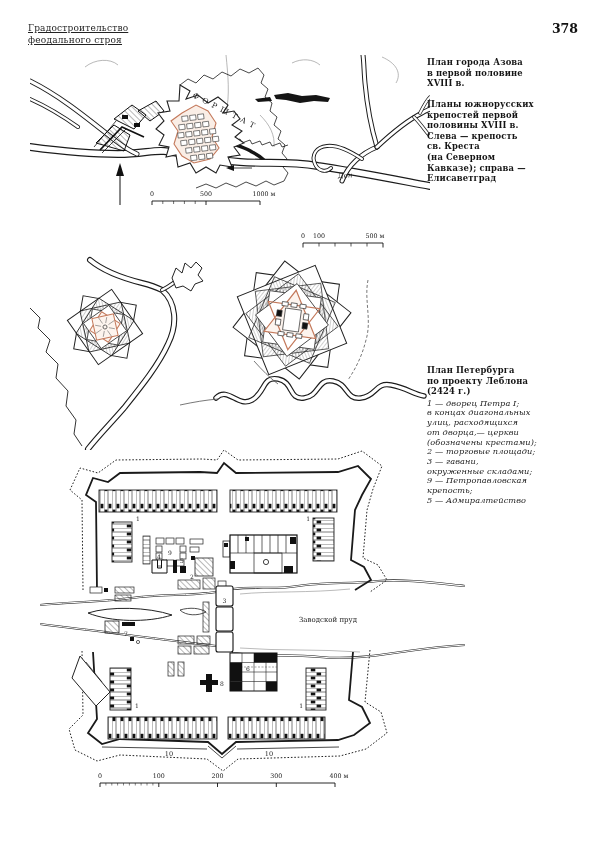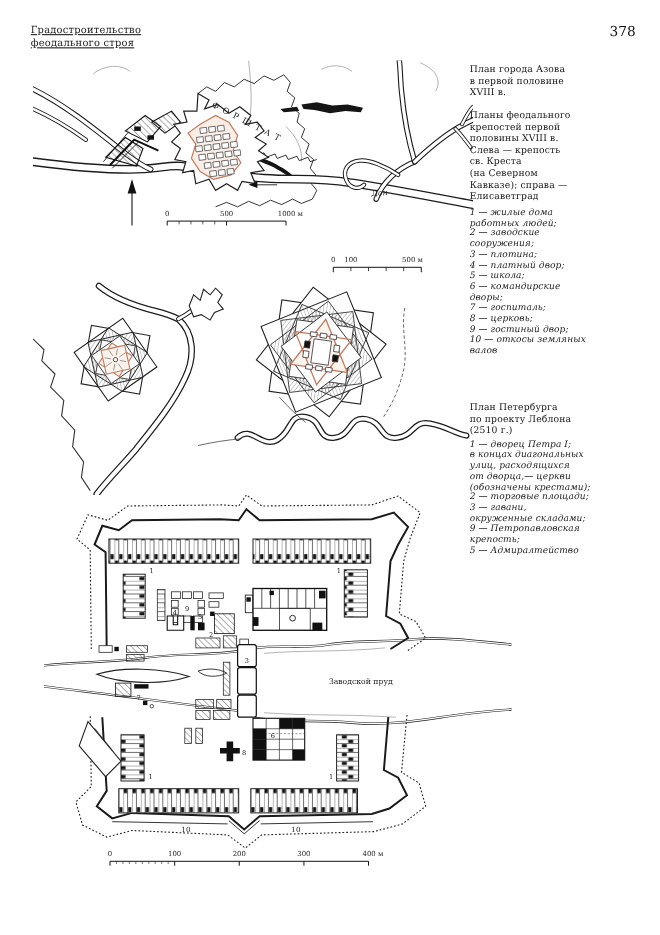--- a/index.html
+++ b/index.html
@@ -5,25 +5,25 @@
   html,body{margin:0;padding:0;}
   body{
     width:600px;height:850px;position:relative;background:#ffffff;
     font-family:"DejaVu Serif", serif;color:#1a1a1a;overflow:hidden;
   }
   .running-title{
     position:absolute;left:28px;top:22px;font-size:9px;line-height:12px;
     white-space:pre-line;letter-spacing:.2px;color:#222;text-decoration:underline;
   }
   .page-number{
-    position:absolute;right:22px;top:21px;font-size:12.5px;font-weight:normal;color:#111;text-align:center;
+    position:absolute;right:22px;top:21px;font-size:12.5px;font-weight:bold;color:#111;text-align:center;
   }
   .caption{position:absolute;left:427px;width:162px;}
   .caption-title{
-    font-size:8.4px;font-weight:normal;line-height:10.6px;white-space:pre-line;color:#151515;
+    font-size:8.4px;font-weight:bold;line-height:10.6px;white-space:pre-line;color:#151515;
     letter-spacing:.15px;
   }
   .caption-legend{
     font-size:8.2px;font-style:italic;line-height:9.7px;white-space:pre-line;color:#1c1c1c;
     margin-top:2px;letter-spacing:.1px;
   }
   #cap-azov{top:57px;}
   #cap-forts{top:99px;}
   #cap-ekb{top:186px;}
   #cap-spb{top:365px;}
@@ -439,49 +439,35 @@
     <text class="maplabel" x="299" y="338" text-anchor="middle" stroke="none">400 м</text>
   </g>
 </svg>
 
 <div id="cap-azov" class="caption">
   <div class="caption-title">План города Азова
 в первой половине
 XVIII в.</div>
 </div>
 <div id="cap-forts" class="caption">
-  <div class="caption-title">Планы феодального
+  <div class="caption-title">Планы южнорусских
 крепостей первой
 половины XVIII в.
 Слева — крепость
 св. Креста
 (на Северном
 Кавказе); справа —
 Елисаветград</div>
 </div>
 <div id="cap-ekb" class="caption">
-  <div class="caption-legend">1 — жилые дома
-работных людей;
-2 — заводские
-сооружения;
-3 — плотина;
-4 — платный двор;
-5 — школа;
-6 — командирские
-дворы;
-7 — госпиталь;
-8 — церковь;
-9 — гостиный двор;
-10 — откосы земляных
-валов</div>
 </div>
 <div id="cap-spb" class="caption">
   <div class="caption-title">План Петербурга
 по проекту Леблона
-(2510 г.)</div>
+(2424 г.)</div>
   <div class="caption-legend">1 — дворец Петра I;
 в концах диагональных
 улиц, расходящихся
 от дворца,— церкви
 (обозначены крестами);
 2 — торговые площади;
 3 — гавани,
 окруженные складами;
 9 — Петропавловская
 крепость;

